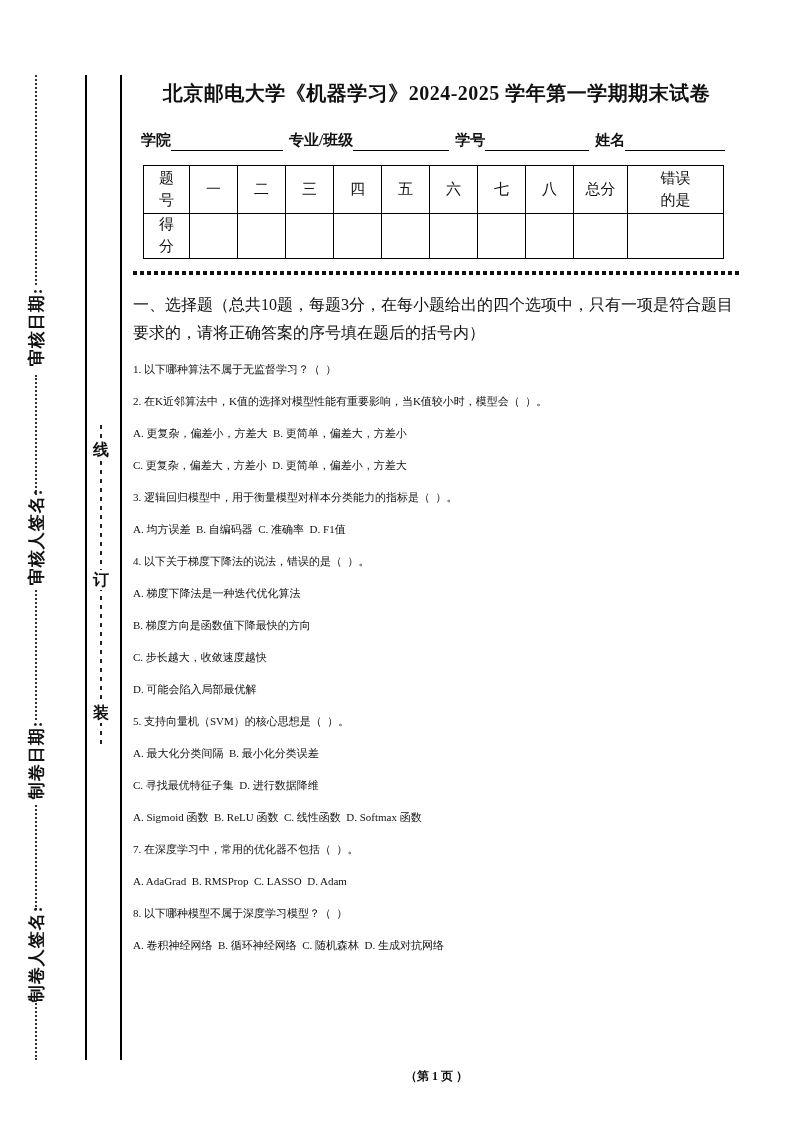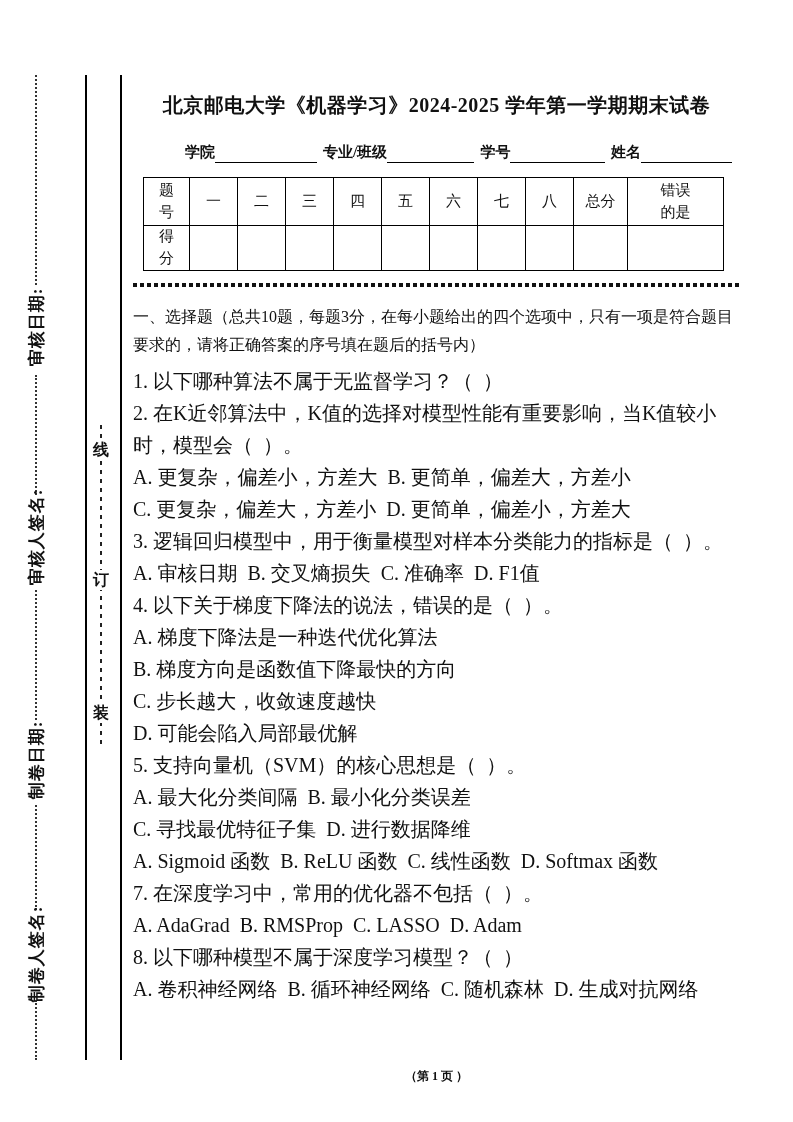--- a/index.html
+++ b/index.html
@@ -20,43 +20,43 @@
     font-size:16px; line-height:20px; font-weight:bold; }
 
   .seal-outer { position:absolute; left:18px; top:75px; width:36px; height:985px; }
   .seal-inner { position:absolute; left:0; top:985px; width:985px; height:36px;
     transform-origin:0 0; transform:rotate(-90deg); }
   .seal-label { position:absolute; top:50%; transform:translate(-50%,-50%);
     font-weight:bold; font-size:17px; white-space:nowrap; letter-spacing:1px; }
   .seal-dots { position:absolute; top:17px; height:0; border-top:2px dotted #333; }
 
   
-  .content { position:absolute; left:133px; top:92px; width:607px; }
+  .content { position:absolute; left:133px; top:80px; width:607px; }
   .title { text-align:center; font-size:20px; font-weight:bold; letter-spacing:0.5px; }
 
-  .fields { display:flex; align-items:flex-end; margin-top:22px; padding:0 8px; font-size:15px;margin-left:44px; }
+  .fields { display:flex; align-items:flex-end; margin-top:22px; padding:0 8px; font-size:15px; }
   .field-label { font-weight:bold; white-space:nowrap; line-height:22px; }
   .field-line { border-bottom:1.5px solid #000; height:22px; margin-right:6px; }
   .fl-1 { width:112px; } .fl-2 { width:96px; } .fl-3 { width:104px; } .fl-4 { width:100px; margin-right:0; }
 
   .score-table { border-collapse:collapse; table-layout:fixed; margin:14px 0 0 10px; }
   .score-table td { border:1.5px solid #000; text-align:center; vertical-align:middle;
     font-size:15px; padding:0; }
   .st-head-row td { height:48px; }
   .st-score-row td { height:38px;margin-top:21px; }
   .st-corner { width:46px; }
   .wrap-narrow { display:inline-block; width:1.2em; word-break:break-all; line-height:1.45; }
   .wrap-med { display:inline-block; width:2.6em; word-break:break-all; line-height:1.45; }
 
   .dotted-sep { margin-top:12px; height:4px;
     background:repeating-linear-gradient(90deg,#111 0 4px,transparent 4px 7px); }
 
   .section-heading { margin-top:16px; font-size:16px; line-height:28px; }
   .qlines { margin-top:6px; }
-  .qline { font-size:20px; line-height:32px; min-height:32px; white-space:pre-wrap; }
+  .qline { font-size:11px; line-height:32px; min-height:32px; white-space:pre-wrap; }
 
   .footer { position:absolute; left:133px; width:607px; top:1068px; text-align:center;
     font-size:12px; font-weight:bold; }
 </style>
 </head>
 <body>
 
 <div class="page">
 
   <div class="vline vline-a"></div>
@@ -130,21 +130,21 @@
     <div class="dotted-sep"></div>
 
     <div class="section-heading">一、选择题（总共10题，每题3分，在每小题给出的四个选项中，只有一项是符合题目要求的，请将正确答案的序号填在题后的括号内）</div>
 
     <div class="qlines" id="qlines">
         <div class="qline">1. 以下哪种算法不属于无监督学习？（  ）</div>
         <div class="qline">2. 在K近邻算法中，K值的选择对模型性能有重要影响，当K值较小时，模型会（  ）。</div>
         <div class="qline">A. 更复杂，偏差小，方差大  B. 更简单，偏差大，方差小</div>
         <div class="qline">C. 更复杂，偏差大，方差小  D. 更简单，偏差小，方差大</div>
         <div class="qline">3. 逻辑回归模型中，用于衡量模型对样本分类能力的指标是（  ）。</div>
-        <div class="qline">A. 审核日期  B. 交叉熵损失  C. 准确率  D. F1值</div>
+        <div class="qline">A. 均方误差  B. 自编码器  C. 准确率  D. F1值</div>
         <div class="qline">4. 以下关于梯度下降法的说法，错误的是（  ）。</div>
         <div class="qline">A. 梯度下降法是一种迭代优化算法</div>
         <div class="qline">B. 梯度方向是函数值下降最快的方向</div>
         <div class="qline">C. 步长越大，收敛速度越快</div>
         <div class="qline">D. 可能会陷入局部最优解</div>
         <div class="qline">5. 支持向量机（SVM）的核心思想是（  ）。</div>
         <div class="qline">A. 最大化分类间隔  B. 最小化分类误差</div>
         <div class="qline">C. 寻找最优特征子集  D. 进行数据降维</div>
         <div class="qline">A. Sigmoid 函数  B. ReLU 函数  C. 线性函数  D. Softmax 函数</div>
         <div class="qline">7. 在深度学习中，常用的优化器不包括（  ）。</div>

